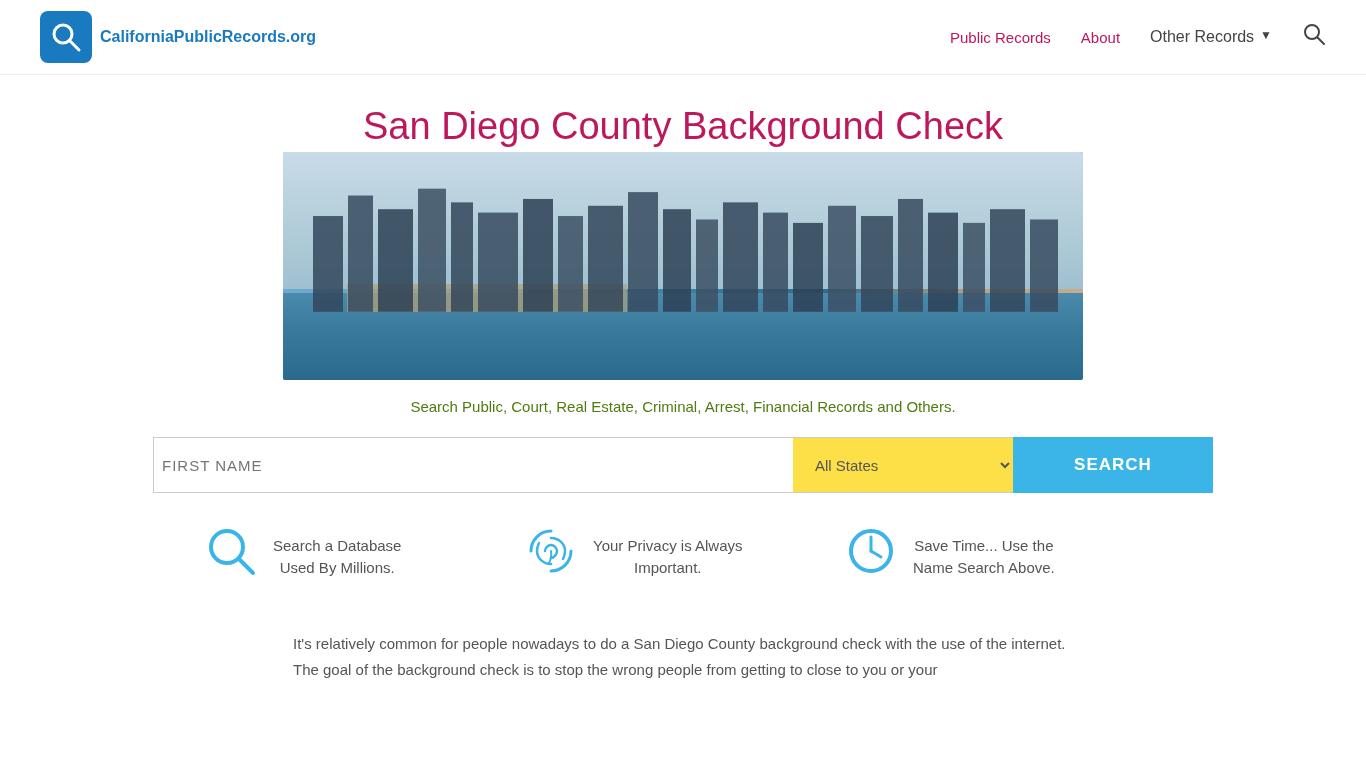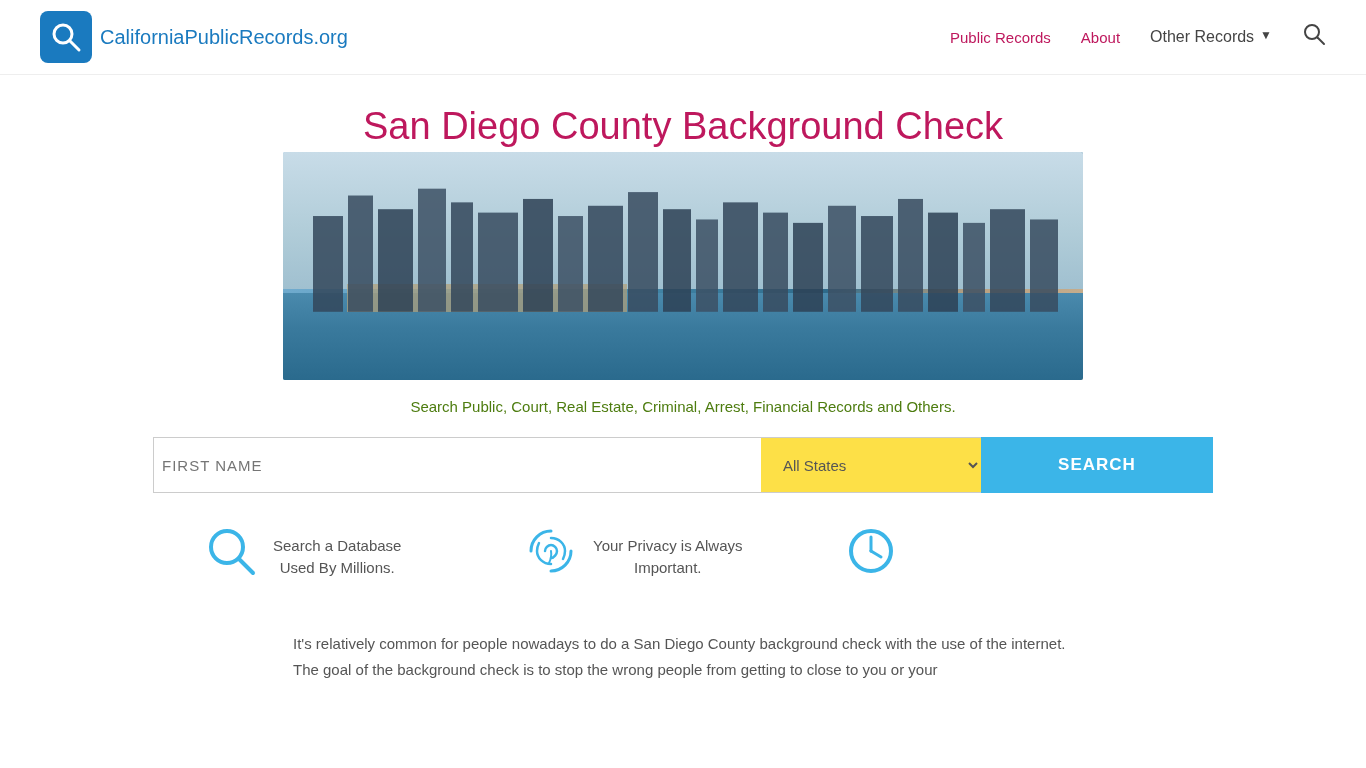--- a/index.html
+++ b/index.html
@@ -25,22 +25,22 @@
       height: 52px;
       background: #1a7abf;
       border-radius: 8px;
       display: flex;
       align-items: center;
       justify-content: center;
       color: #fff;
       font-size: 26px;
     }
     .logo-text {
-      font-size: 20px;
-      font-weight: normal;
+      font-size: 16px;
+      font-weight: bold;
       color: #1a7abf;
     }
     nav {
       display: flex;
       align-items: center;
       gap: 30px;
     }
     .nav-link {
       font-size: 15px;
       color: #be185d;
@@ -148,21 +148,21 @@
       border: 1px solid #ccc;
       border-left: none;
       border-right: none;
       background: #fde047;
       color: #555;
       appearance: auto;
       outline: none;
       cursor: pointer;
     }
     .search-btn {
-      width: 232px;
+      width: 200px;
       height: 56px;
       background: #3bb5e8;
       color: #fff;
       font-size: 17px;
       font-weight: bold;
       letter-spacing: 1px;
       border: none;
       cursor: pointer;
     }
 
@@ -308,17 +308,21 @@
     </div>
 
     <div class="feature-item">
       <div class="feature-icon">
         <svg width="56" height="56" viewBox="0 0 56 56" fill="none">
           <circle cx="28" cy="28" r="20" stroke="#3bb5e8" stroke-width="4" fill="none"></circle>
           <line x1="28" y1="14" x2="28" y2="28" stroke="#3bb5e8" stroke-width="3" stroke-linecap="round"></line>
           <line x1="28" y1="28" x2="38" y2="34" stroke="#3bb5e8" stroke-width="3" stroke-linecap="round"></line>
         </svg>
       </div>
+      <div class="feature-text">
+        <span>Save Time... Use the</span><br>
+        <span>Name Search Above.</span>
+      </div>
     </div>
   </div>
 
   <p class="article-text">It's relatively common for people nowadays to do a San Diego County background check with the use of the internet. The goal of the background check is to stop the wrong people from getting to close to you or your</p>
 </main>
 
 </body></html>

